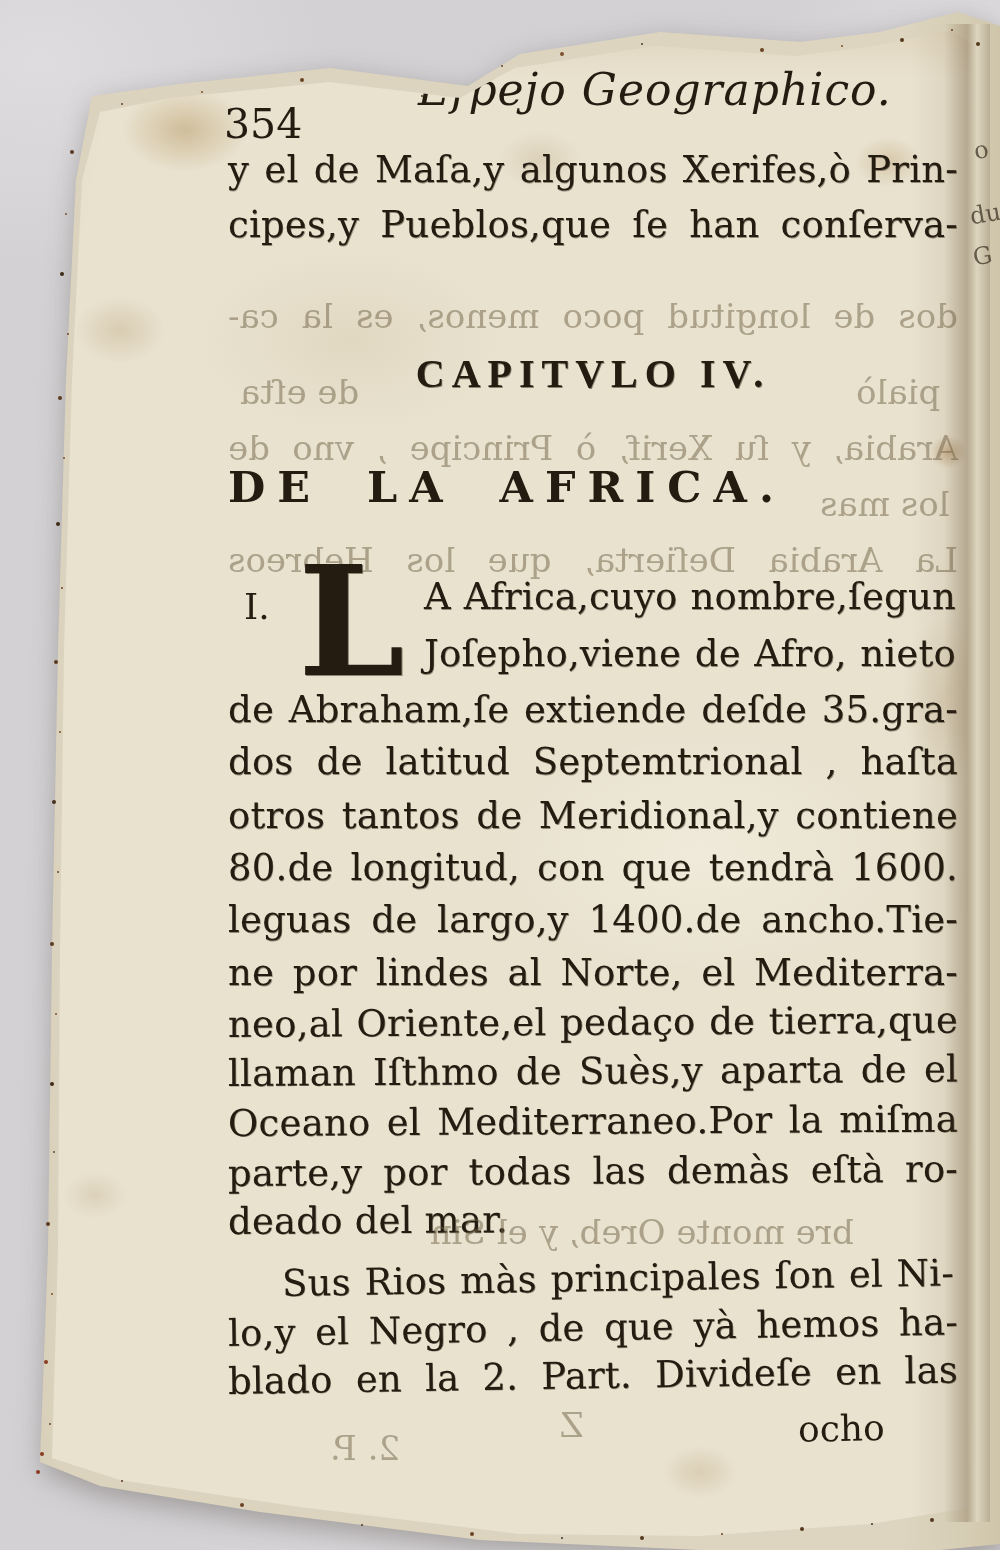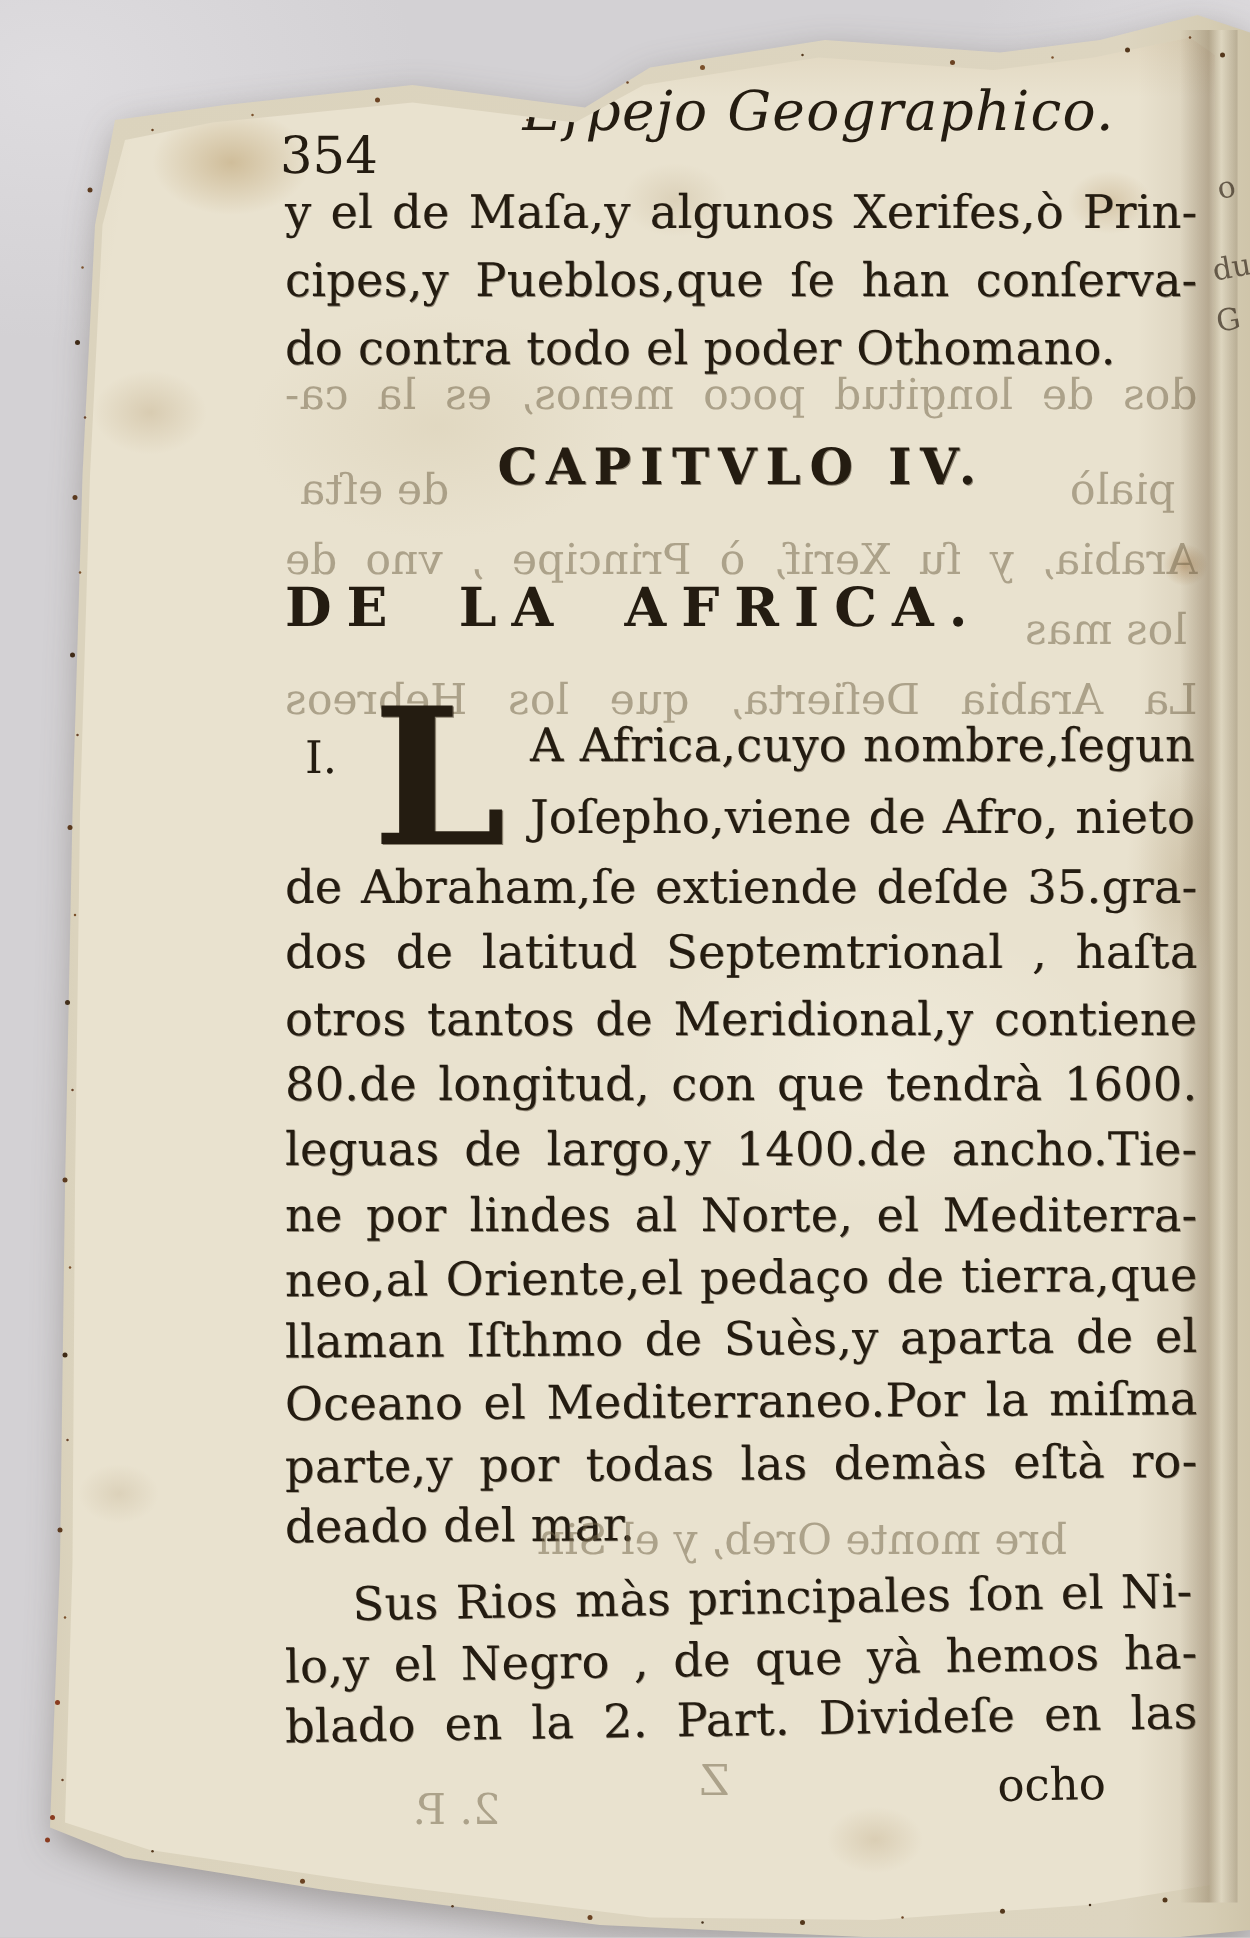--- a/index.html
+++ b/index.html
@@ -46,21 +46,21 @@
   .text{position:absolute;inset:0;z-index:5;color:#241c11;}
   .line{position:absolute;font-size:37px;letter-spacing:.2px;white-space:nowrap;
         text-shadow:.6px .6px 0 rgba(45,33,18,.45);}
   .j{width:730px;text-align:justify;text-align-last:justify;white-space:normal;}
   .j2{width:532px;text-align:justify;text-align-last:justify;white-space:normal;}
   .j3{width:672px;text-align:justify;text-align-last:justify;white-space:normal;}
   .t1{transform:rotate(-.35deg);transform-origin:left center;}
   .t2{transform:rotate(-.9deg);transform-origin:left center;}
   .folio{position:absolute;left:224px;top:100px;font-size:41px;}
   .rhead{position:absolute;left:418px;top:64px;font-size:44px;font-style:italic;letter-spacing:1px;}
-  .chap{position:absolute;left:228px;top:350px;width:730px;text-align:center;font-size:40px;font-weight:bold;letter-spacing:7px;text-shadow:.7px .7px 0 rgba(45,33,18,.5);}
+  .chap{position:absolute;left:228px;top:350px;width:730px;text-align:center;font-size:40px;font-weight:bold;letter-spacing:7px;text-shadow:.7px .7px 0 rgba(45,33,18,.5);font-family:Liberation Serif, serif;}
   .subchap{position:absolute;left:228px;top:462px;width:730px;text-align:left;font-size:43px;font-weight:bold;letter-spacing:12px;word-spacing:18px;}
   .secnum{position:absolute;left:244px;top:586px;font-size:36px;}
   .dropcap{position:absolute;left:298px;top:560px;font-size:152px;line-height:.82;font-weight:bold;text-shadow:1px 1px 0 rgba(45,33,18,.5);}
   .catch{position:absolute;left:798px;top:1408px;font-size:36px;transform:rotate(-1.1deg);}
   
   .ghost{position:absolute;font-size:34px;color:rgba(112,98,70,.50);transform:scaleX(-1);
          filter:blur(.5px);white-space:nowrap;}
   .ghost.j{text-align:justify;text-align-last:justify;white-space:normal;}
 </style>
 </head>
@@ -75,21 +75,20 @@
     <span class="frag" style="left:973px;top:242px;">G</span>
 
     <div class="page">
       <div class="text">
 
         <span class="folio">354</span>
         <span class="rhead">Eſpejo Geographico.</span>
 
         <div class="line j" style="left:228px;top:148px;">y el de Maſa,y algunos Xerifes,ò Prin-</div>
         <div class="line j" style="left:228px;top:203px;">cipes,y Pueblos,que ſe han conſerva-</div>
-        <div class="line" style="left:228px;top:257px;">do contra todo el poder Othomano.</div>
 
         <div class="ghost j" style="left:228px;top:296px;width:730px;">dos de longitud poco menos, es la ca-</div>
         <div class="ghost" style="left:240px;top:372px;">de eſta</div>
         <div class="ghost" style="left:856px;top:372px;">pialò</div>
         <div class="ghost j" style="left:228px;top:428px;width:730px;">Arabia, y ſu Xerif, ò Principe , vno de</div>
         <div class="ghost" style="left:820px;top:484px;">los mas</div>
         <div class="ghost j" style="left:228px;top:540px;width:730px;">La Arabia Deſierta, que los Hebreos</div>
 
         <div class="chap">CAPITVLO IV.</div>
         <div class="subchap">DE LA AFRICA.</div>

